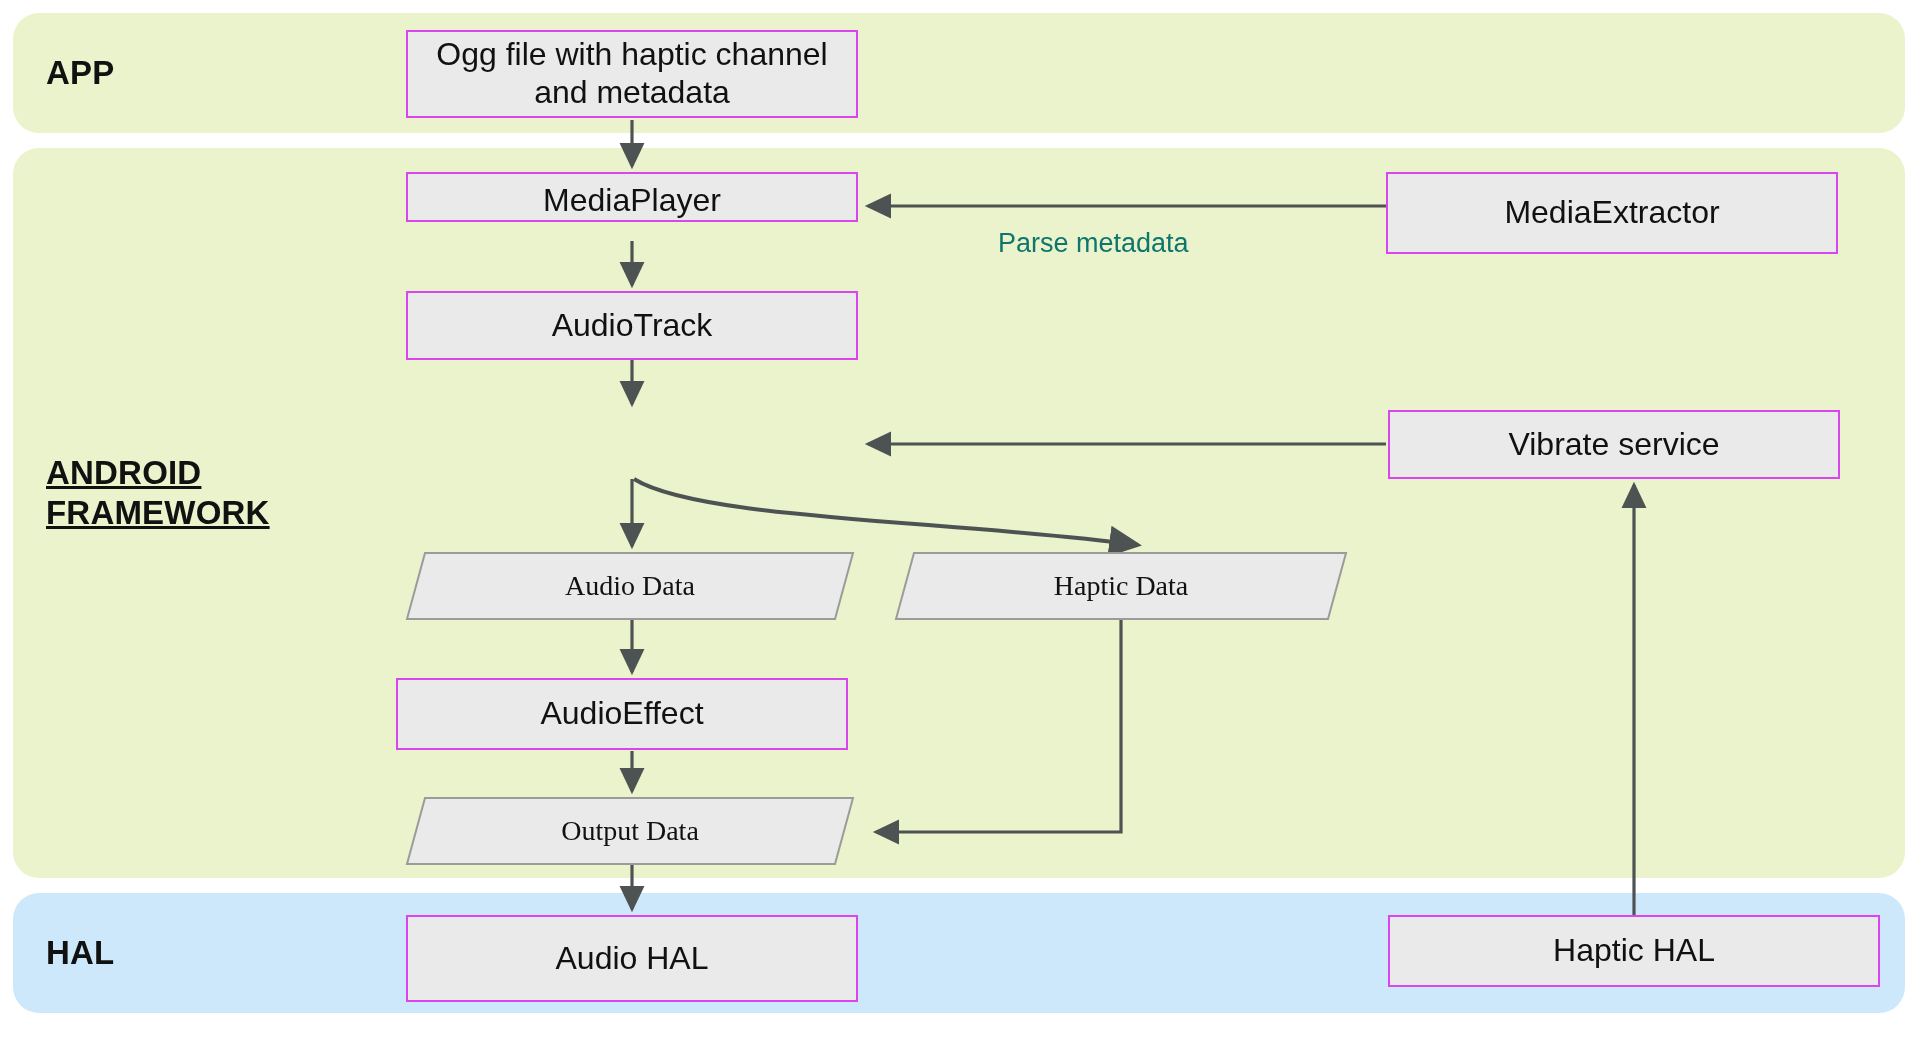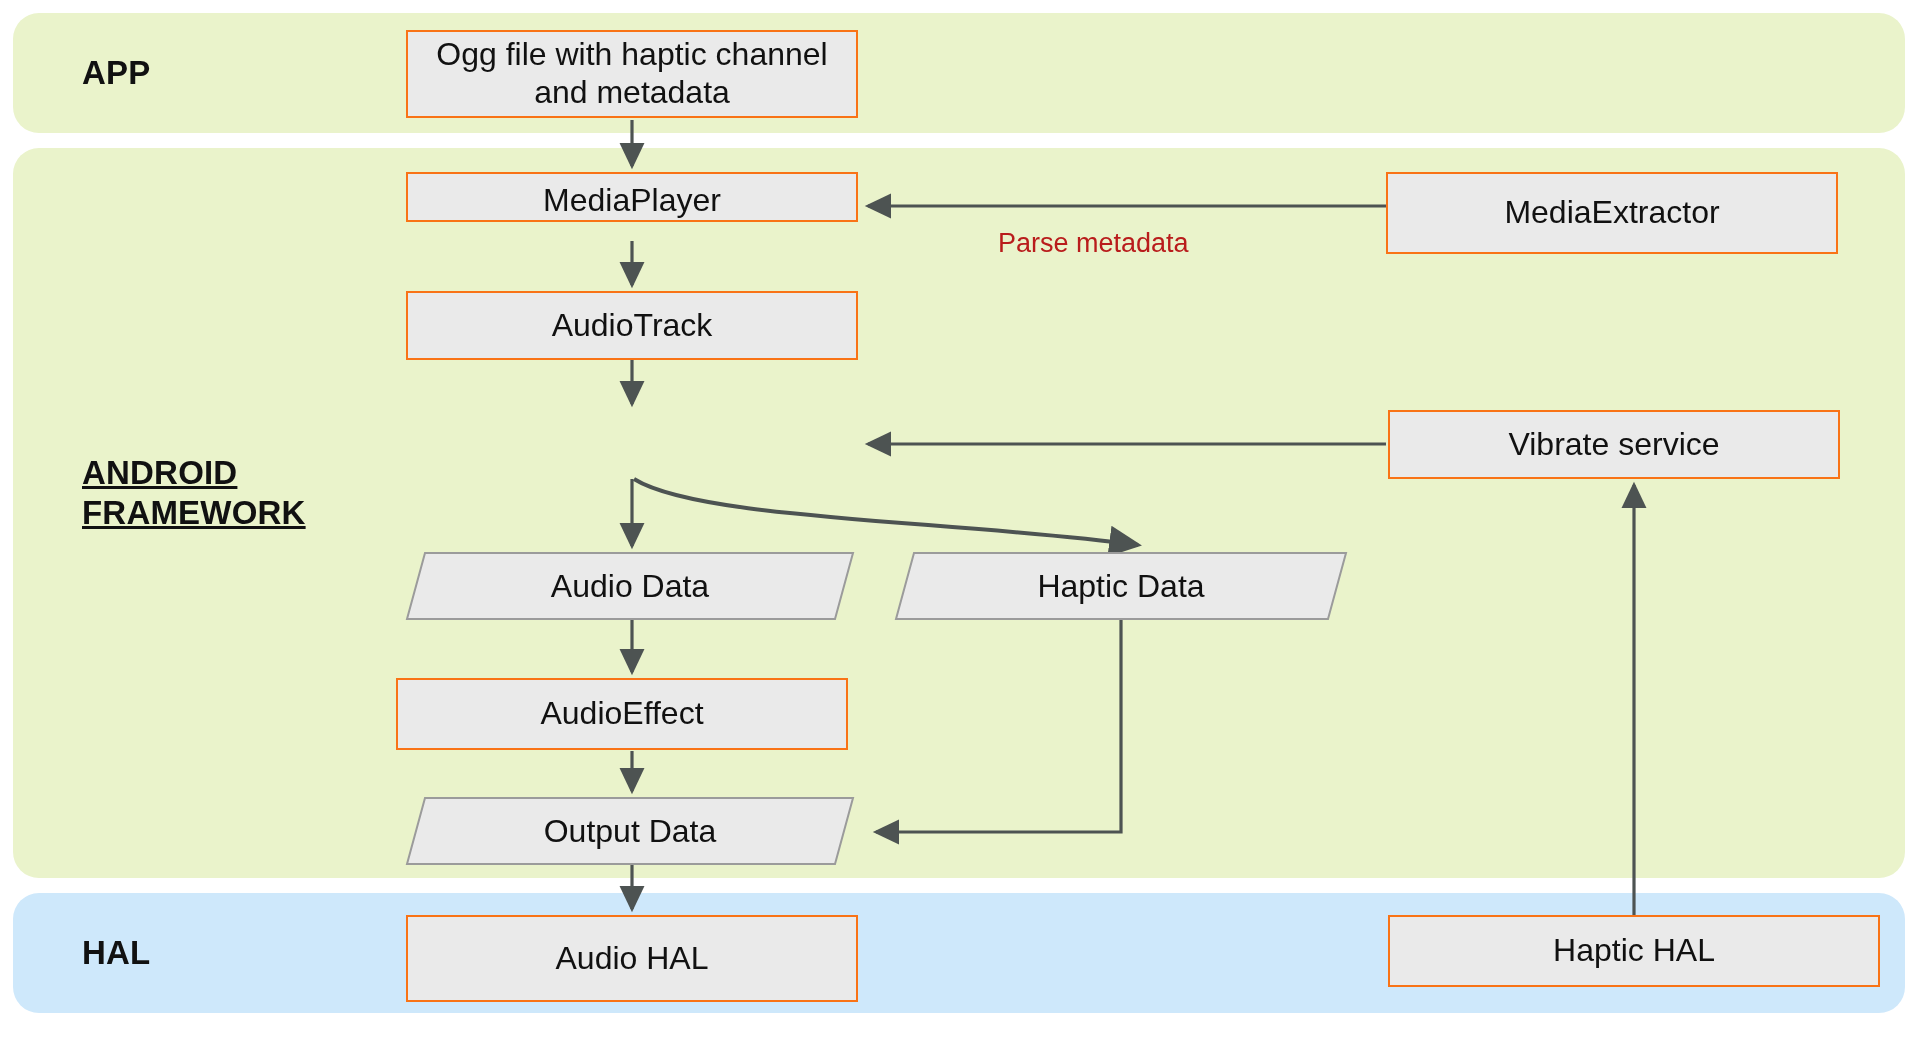--- a/index.html
+++ b/index.html
@@ -1,33 +1,33 @@
 <!DOCTYPE html>
 <html><head>
 <meta charset="utf-8">
 <style>
   html,body{margin:0;padding:0;background:#ffffff;}
   body{font-family:"Liberation Sans","DejaVu Sans",sans-serif;}
   #stage{position:relative;width:1918px;height:1039px;background:#ffffff;overflow:hidden;}
 
   .band{position:absolute;border-radius:26px;}
   .band-label{position:absolute;font-weight:bold;font-size:33px;color:#111111;
-              line-height:1.22;letter-spacing:.2px;white-space:pre-line;margin-left:36px;}
+              line-height:1.22;letter-spacing:.2px;white-space:pre-line;}
 
   .node{position:absolute;box-sizing:border-box;display:flex;align-items:center;
         justify-content:center;text-align:center;color:#111111;font-size:32px;
         line-height:1.18;}
-  .node.rect{background:#eaeaea;border:2px solid #f97316;}
+  .node.rect{background:#eaeaea;border:2px solid #d946ef;}
 
   .para-wrap{position:absolute;}
   .para-wrap svg{position:absolute;left:0;top:0;overflow:visible;}
   .para-wrap .para-text{position:absolute;inset:0;display:flex;align-items:center;
-        justify-content:center;font-size:32px;color:#111111;}
+        justify-content:center;font-size:28px;color:#111111;font-family:Liberation Serif, serif;}
 
-  .edge-label{position:absolute;font-size:27px;color:#b91c1c;white-space:nowrap;}
+  .edge-label{position:absolute;font-size:27px;color:#0f766e;white-space:nowrap;}
 
   svg.wires{position:absolute;left:0;top:0;width:1918px;height:1039px;overflow:visible;
             pointer-events:none;}
 </style>
 </head>
 <body>
 
 <div id="stage">
 
   <div class="band" style="left:13px;top:13px;width:1892px;height:120px;background:#eaf3cb;"></div>

